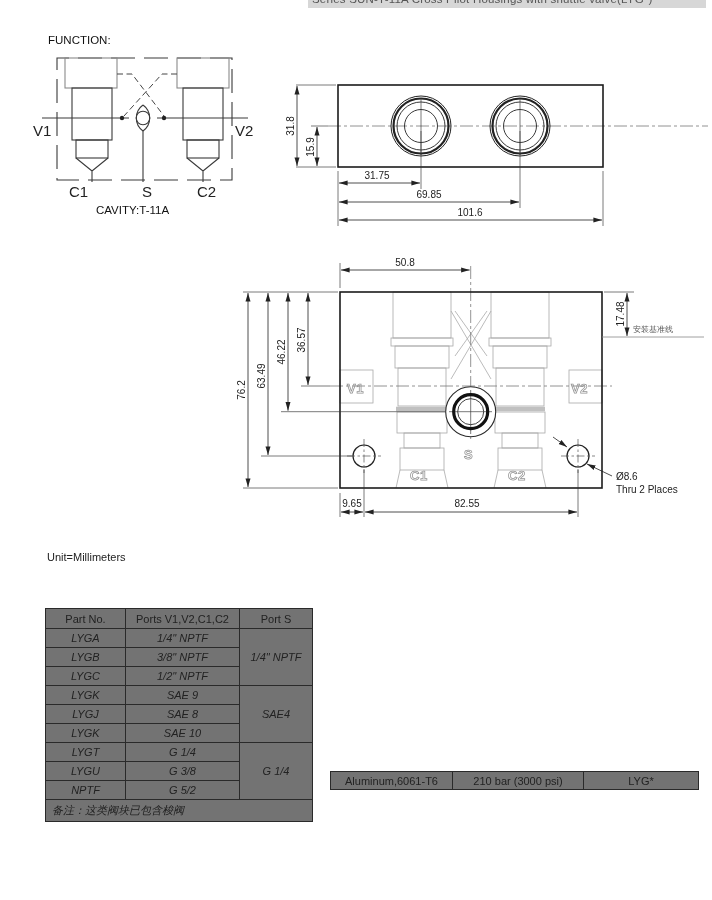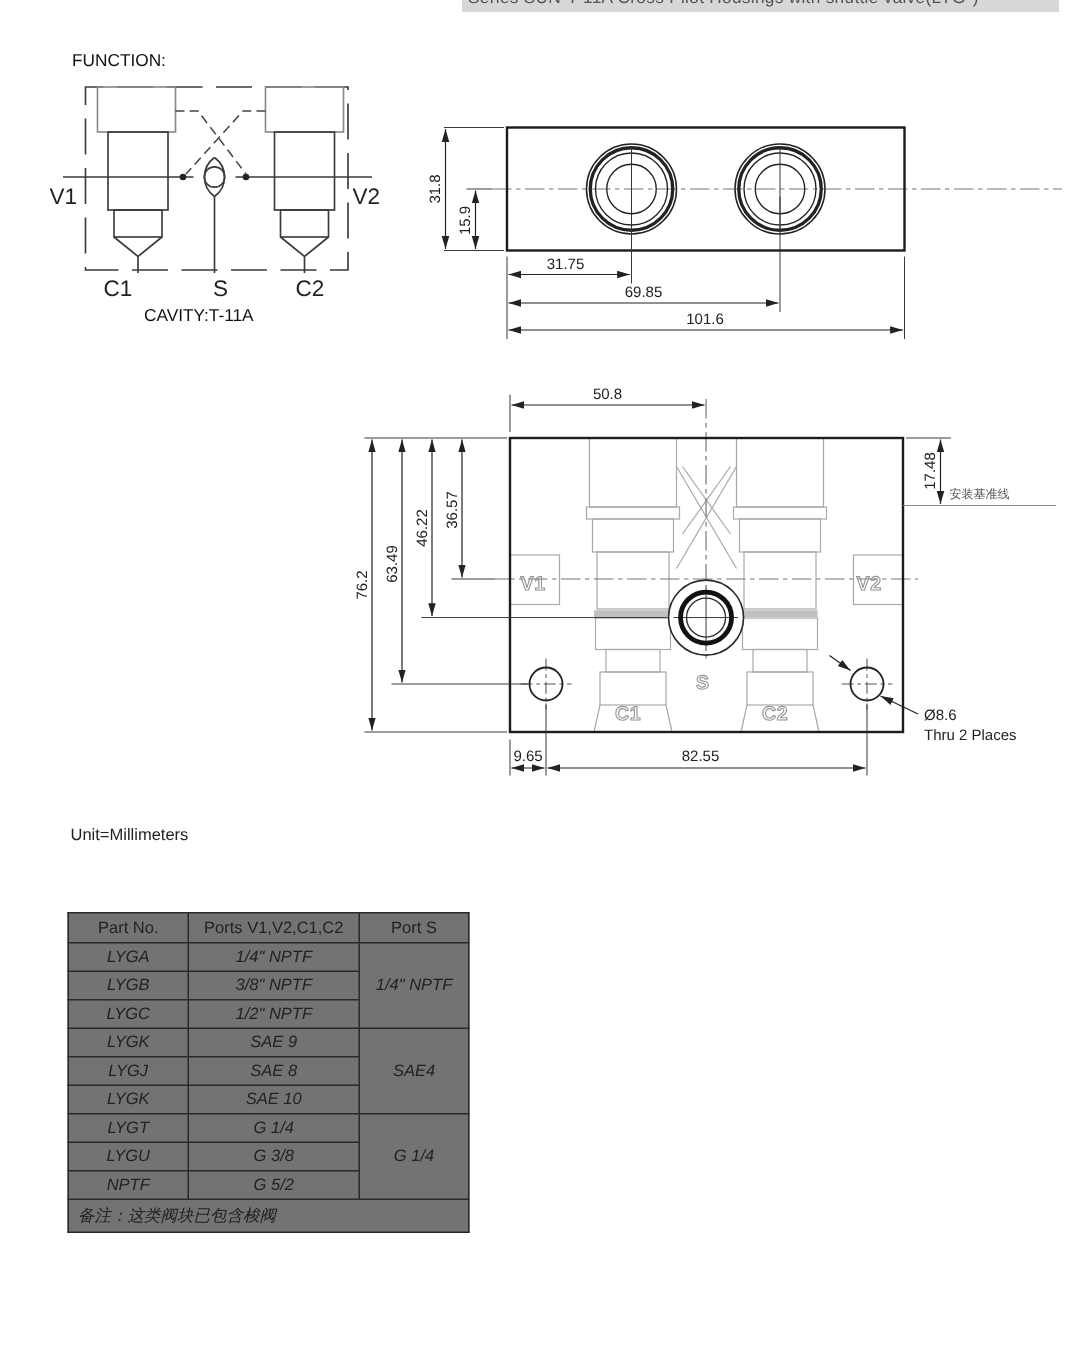--- a/index.html
+++ b/index.html
@@ -268,14 +268,19 @@
 </tbody>
   </table>
 
 <table class="mat-table">
   <colgroup>
       <col style="width:122px">
       <col style="width:131px">
       <col style="width:115px">
     </colgroup>
   <tbody>
+  <tr>
+    <td>Aluminum,6061-T6</td>
+    <td>210 bar (3000 psi)</td>
+    <td>LYG*</td>
+  </tr>
 </tbody>
   </table>
 
 </body></html>

